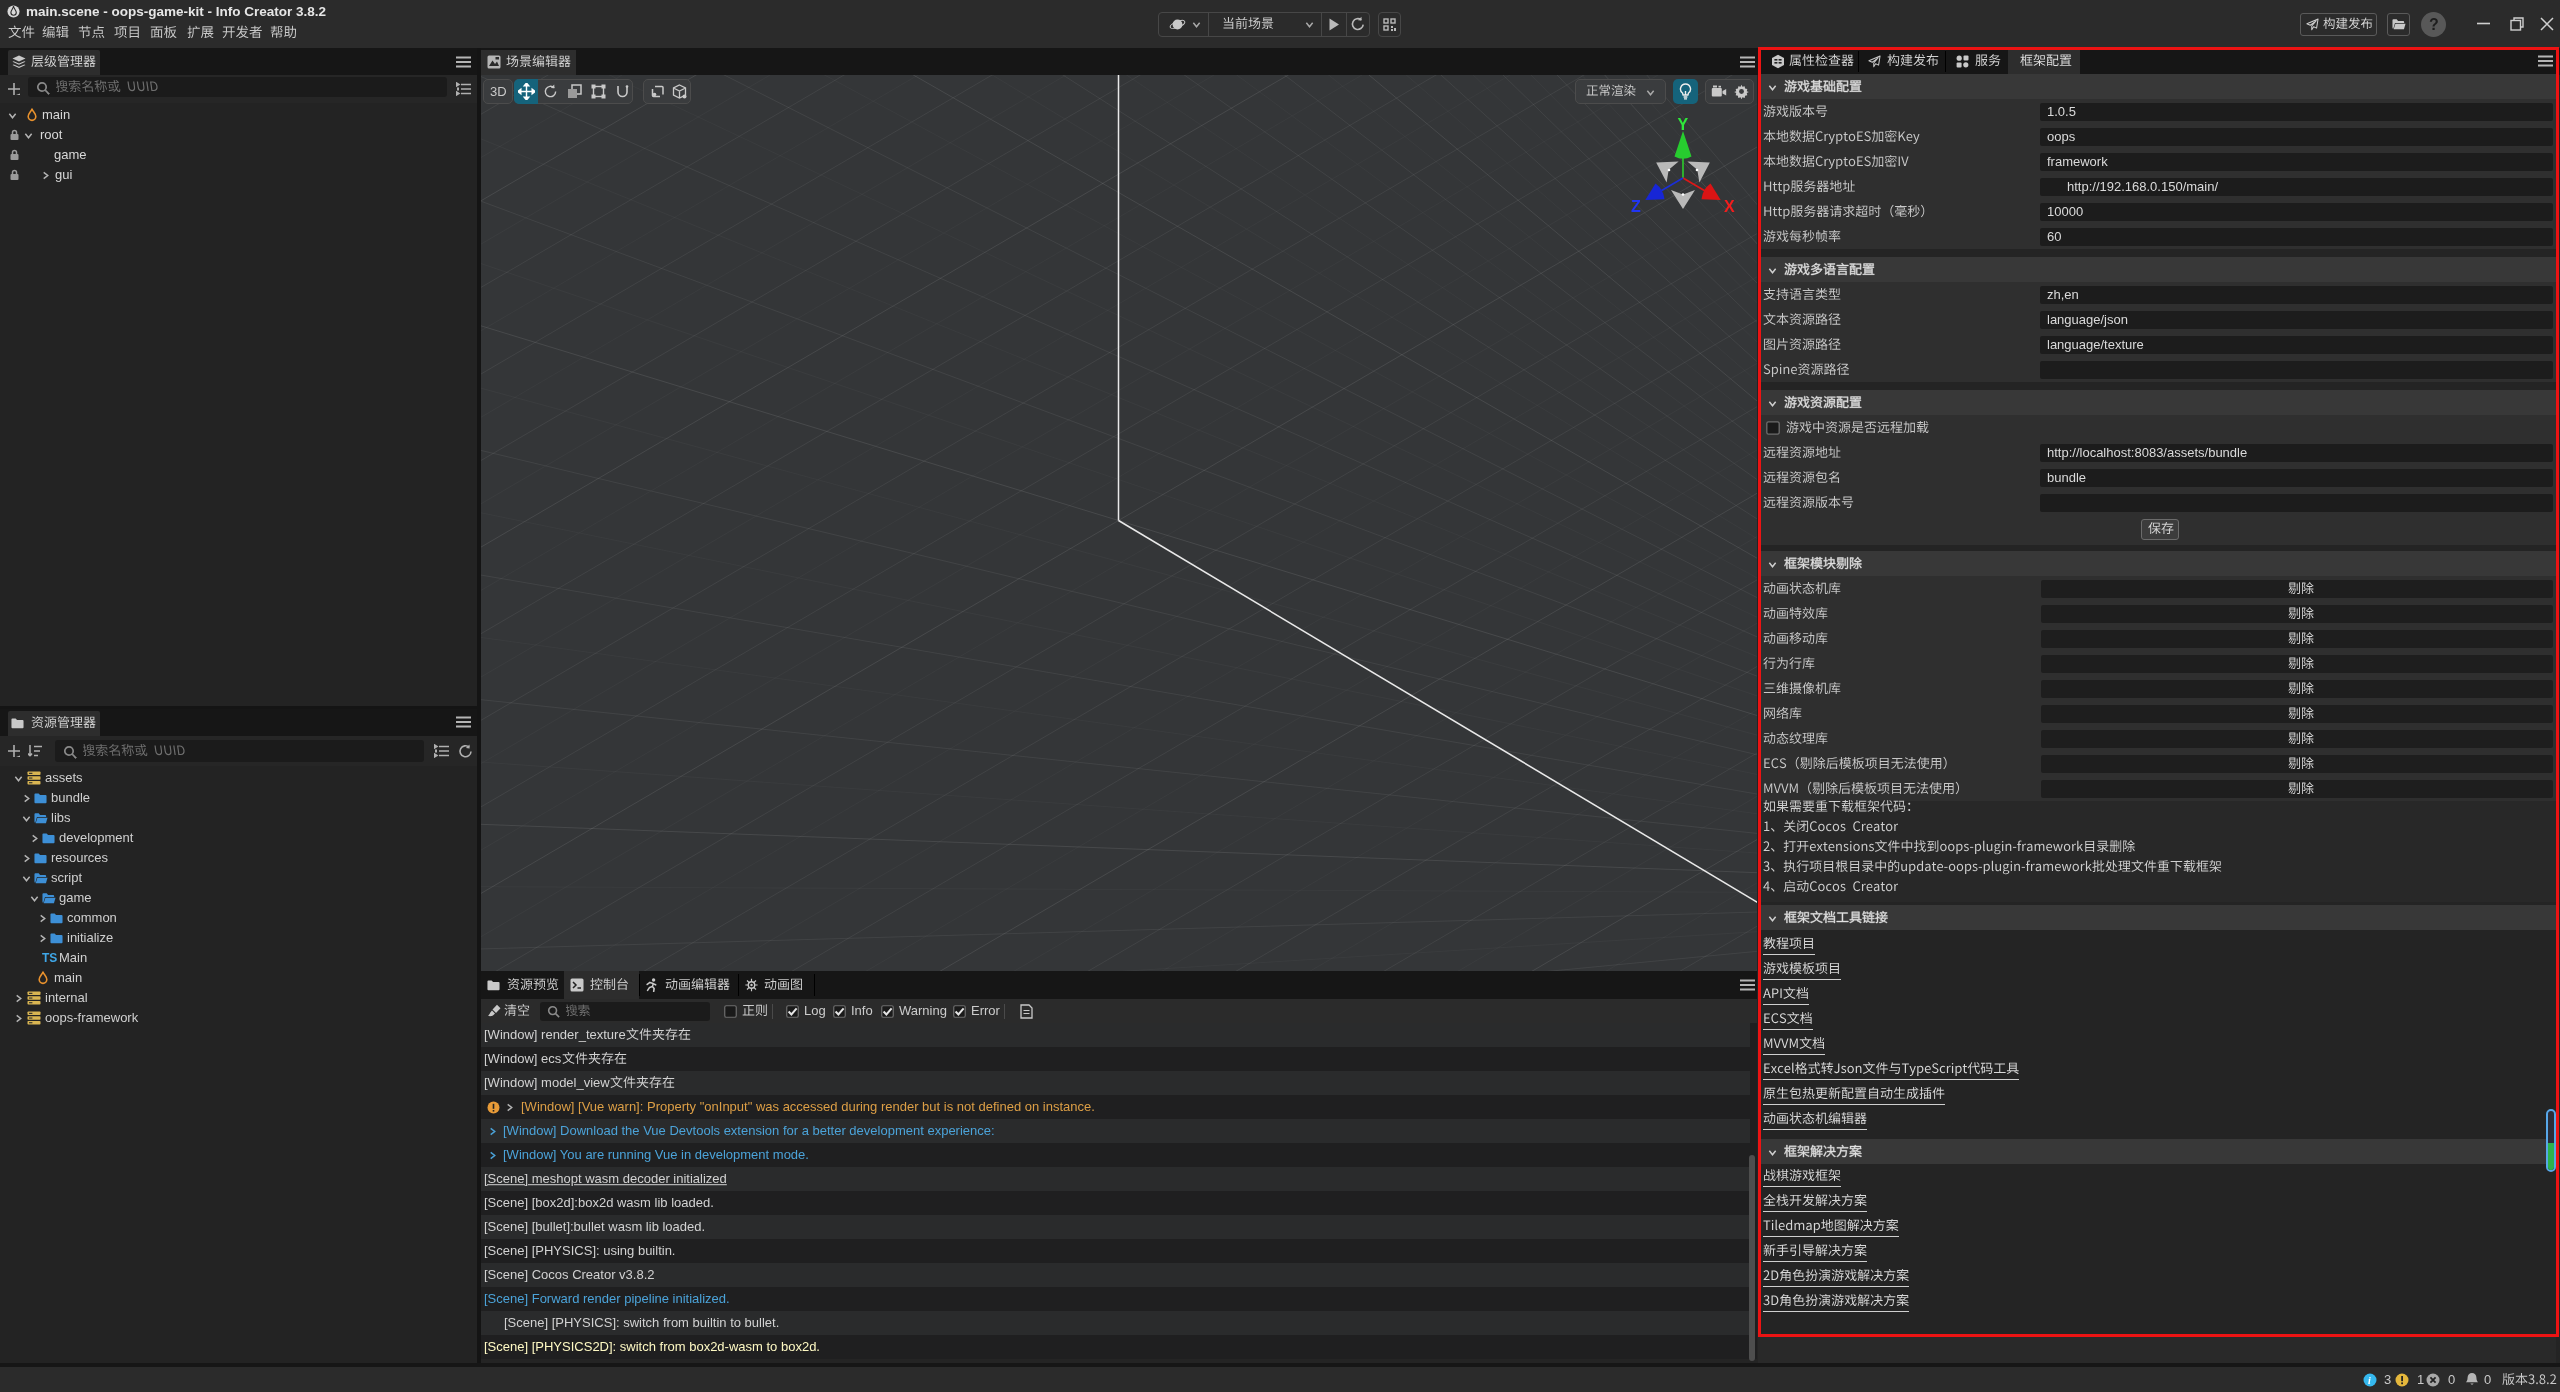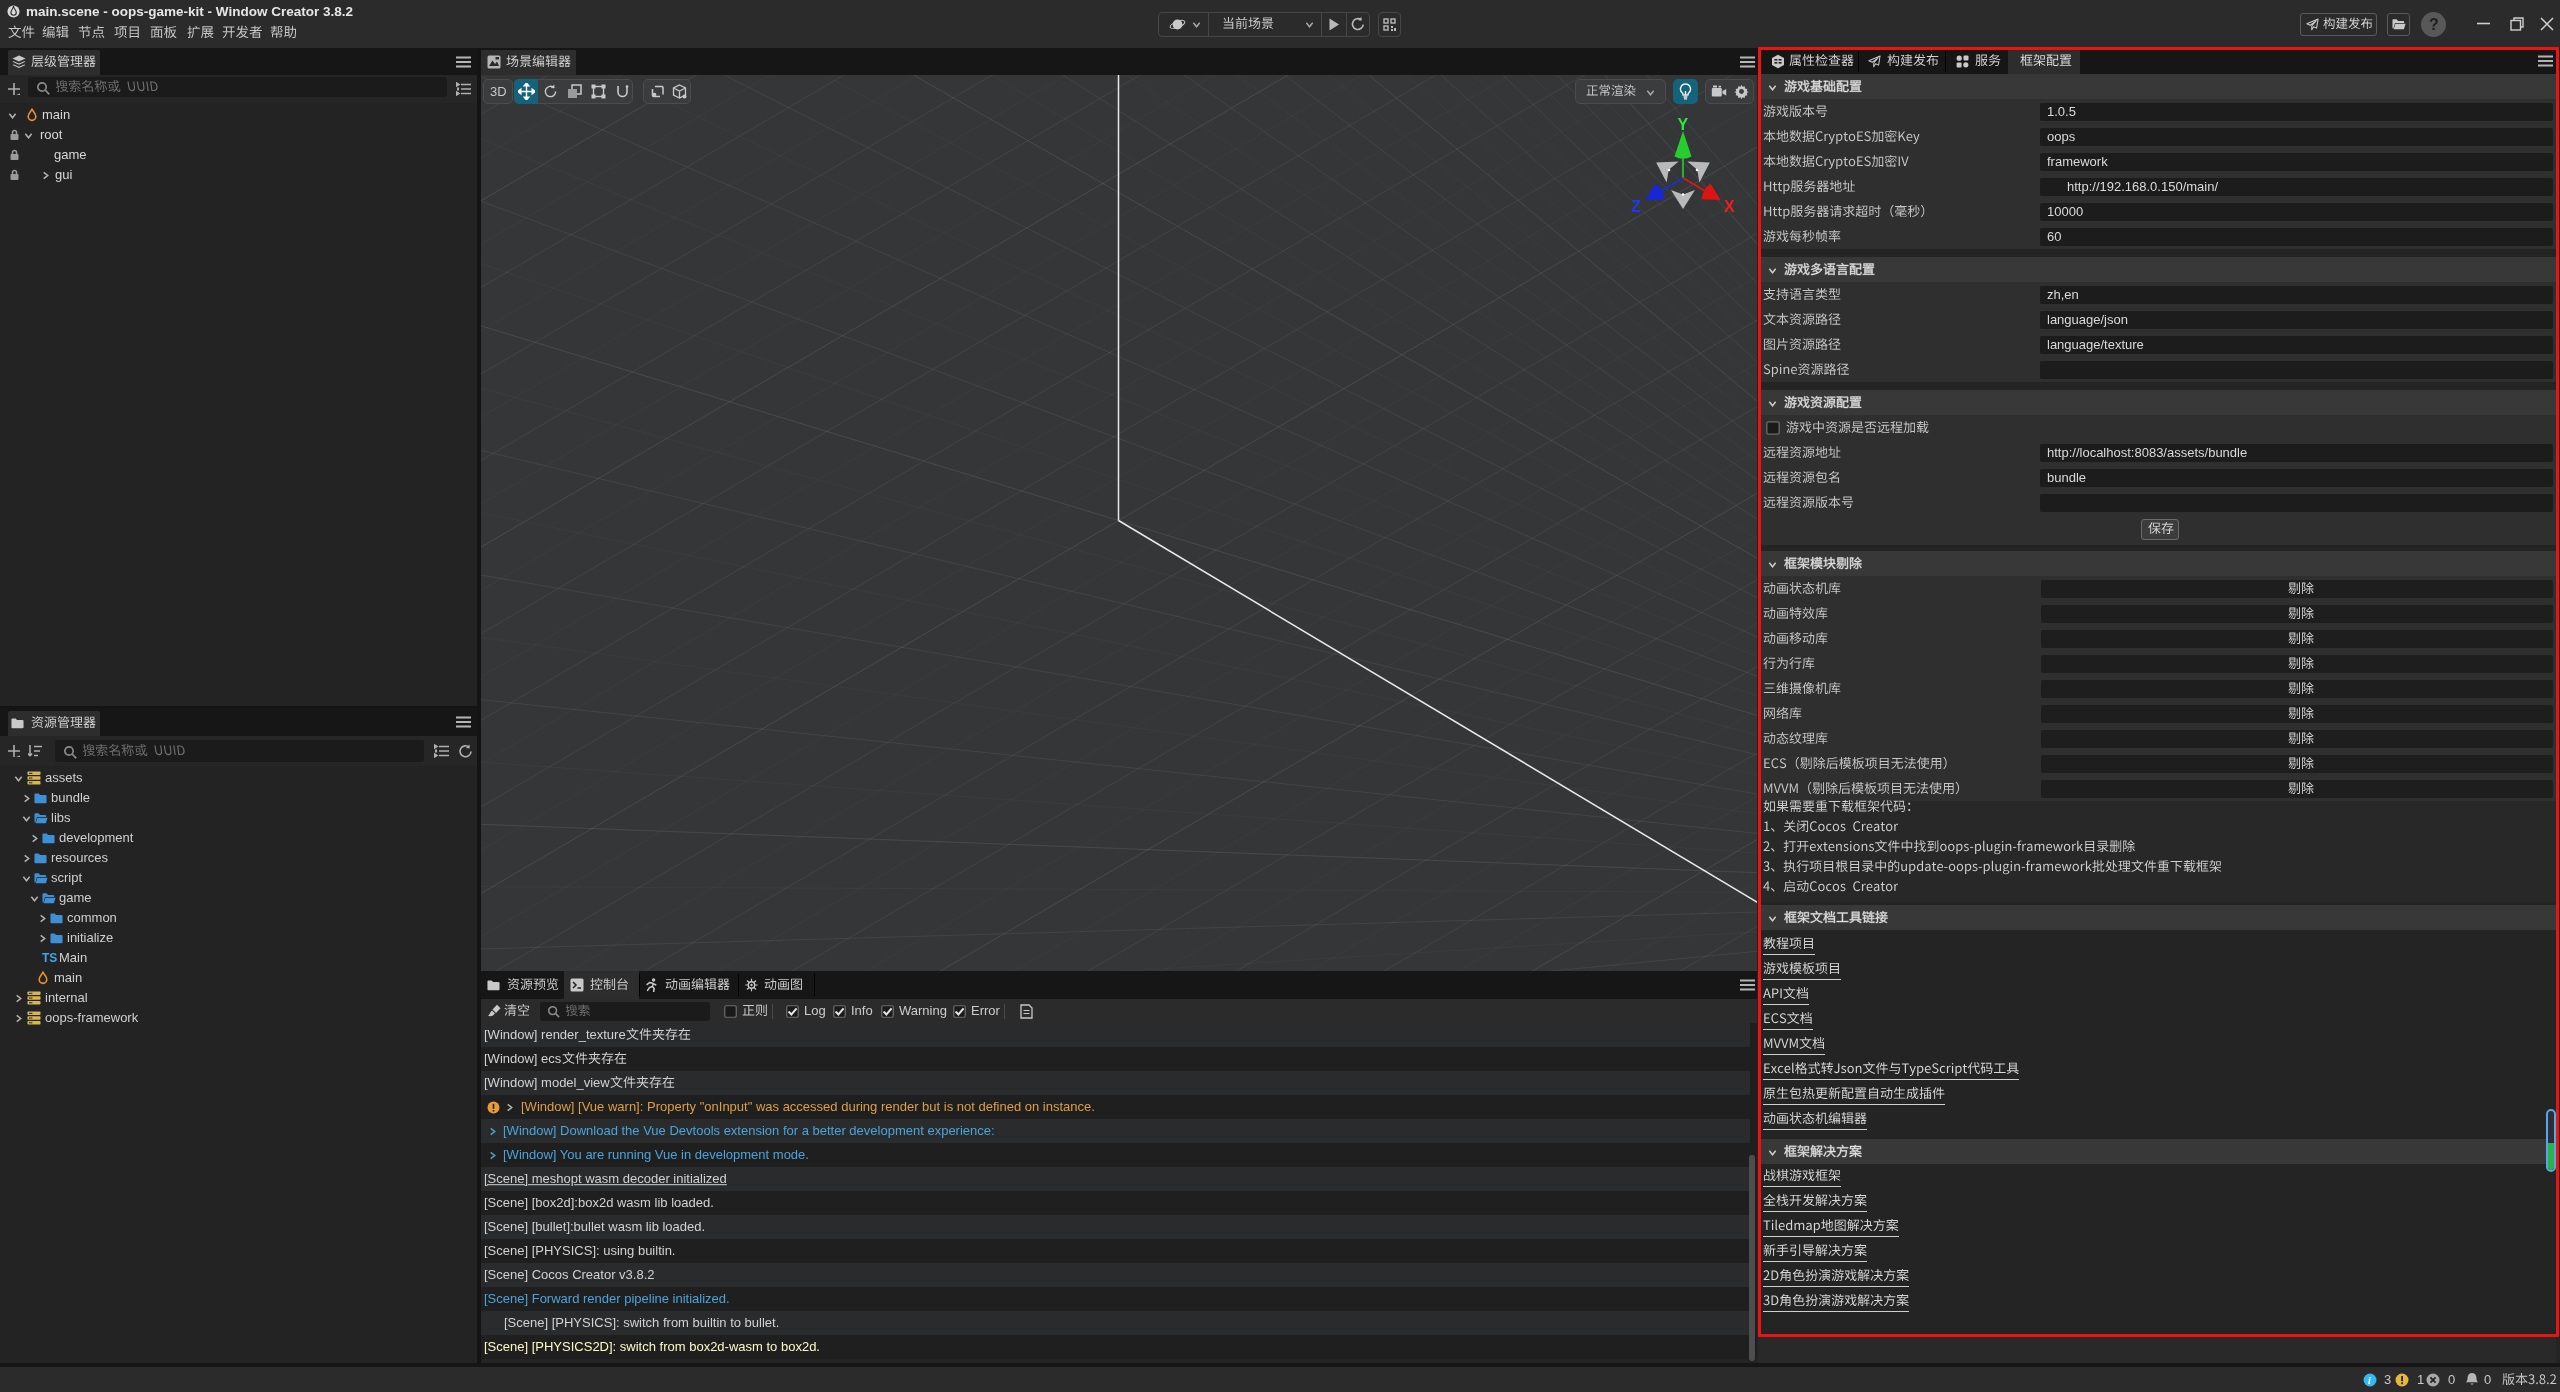--- a/index.html
+++ b/index.html
@@ -236,21 +236,21 @@
       <path id="g225" d="M672 62C745 23 840 -37 887 -74L944 -27C894 11 799 67 727 103ZM487 95C432 50 341 8 260 -19C277 -32 304 -60 316 -75C396 -41 495 14 558 67ZM95 772C147 745 216 704 250 678L295 738C259 764 190 802 139 826ZM36 501C87 476 155 438 190 413L232 475C197 498 128 534 78 556ZM65 -10 132 -56C179 36 234 159 276 264L217 309C172 197 110 68 65 -10ZM536 829C550 804 565 772 575 745H309V582H378V681H857V582H929V745H659C648 775 629 815 610 845ZM410 255H576V170H410ZM648 255H820V170H648ZM410 396H576V311H410ZM648 396H820V311H648ZM380 591V529H576V454H343V111H890V454H648V529H850V591Z"></path>
       <path id="g226" d="M139 -13C175 -13 205 15 205 56C205 98 175 126 139 126C102 126 73 98 73 56C73 15 102 -13 139 -13Z"></path>
       <path id="g227" d="M280 -13C417 -13 509 70 509 176C509 277 450 332 386 369V374C429 408 483 474 483 551C483 664 407 744 282 744C168 744 81 669 81 558C81 481 127 426 180 389V385C113 349 46 280 46 182C46 69 144 -13 280 -13ZM330 398C243 432 164 471 164 558C164 629 213 676 281 676C359 676 405 619 405 546C405 492 379 442 330 398ZM281 55C193 55 127 112 127 190C127 260 169 318 228 356C332 314 422 278 422 179C422 106 366 55 281 55Z"></path>
     </defs>
   </svg>
 <div style="position:absolute;left:0px;top:0px;width:2560px;height:48px;background:#2b2b2b"></div>
 <svg style="position:absolute;left:7px;top:5px" width="13" height="13" viewBox="0 0 14 14">
     <circle cx="7" cy="7" r="6.5" fill="#d8d8d8"></circle>
     <path d="M7 1.2 C7 4 4.2 5.2 4.2 8.2 a2.9 2.9 0 0 0 5.8 0 C10 5.2 7 4 7 1.2z" fill="none" stroke="#2b2b2b" stroke-width="1.2"></path>
   </svg>
-<div style="position:absolute;left:26px;top:12px;transform:translateY(-52%);font-size:13.5px;color:#e6e6e6;font-weight:600;white-space:nowrap;">main.scene - oops-game-kit - Window Creator 3.8.2</div>
+<div style="position:absolute;left:26px;top:12px;transform:translateY(-52%);font-size:13.5px;color:#e6e6e6;font-weight:600;white-space:nowrap;">main.scene - oops-game-kit - Info Creator 3.8.2</div>
 <div style="position:absolute;left:8px;top:24.0px;height:17px;"><svg width="27" height="17" viewBox="0 0 27 17">
       <g fill="#c9c9c9" transform="translate(0,13) scale(0.0135,-0.0135)">
         <use href="#g0" x="0"></use>
         <use href="#g1" x="1000"></use>
       </g>
     </svg></div>
 <div style="position:absolute;left:42px;top:24.0px;height:17px;"><svg width="27" height="17" viewBox="0 0 27 17">
       <g fill="#c9c9c9" transform="translate(0,13) scale(0.0135,-0.0135)">
         <use href="#g2" x="0"></use>
         <use href="#g3" x="1000"></use>

